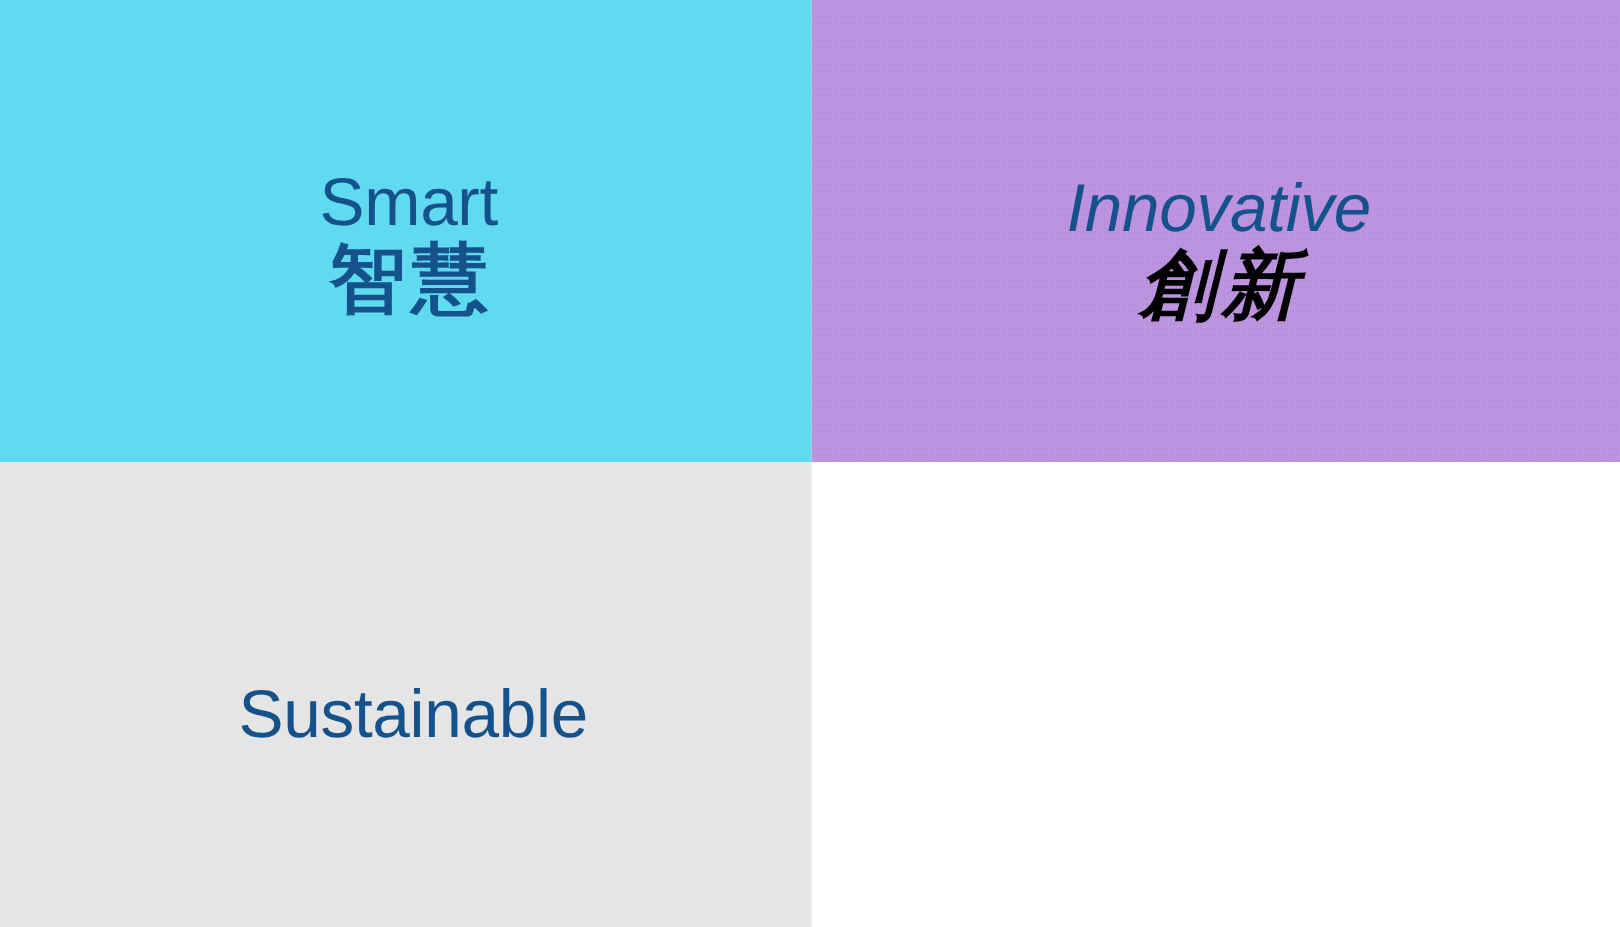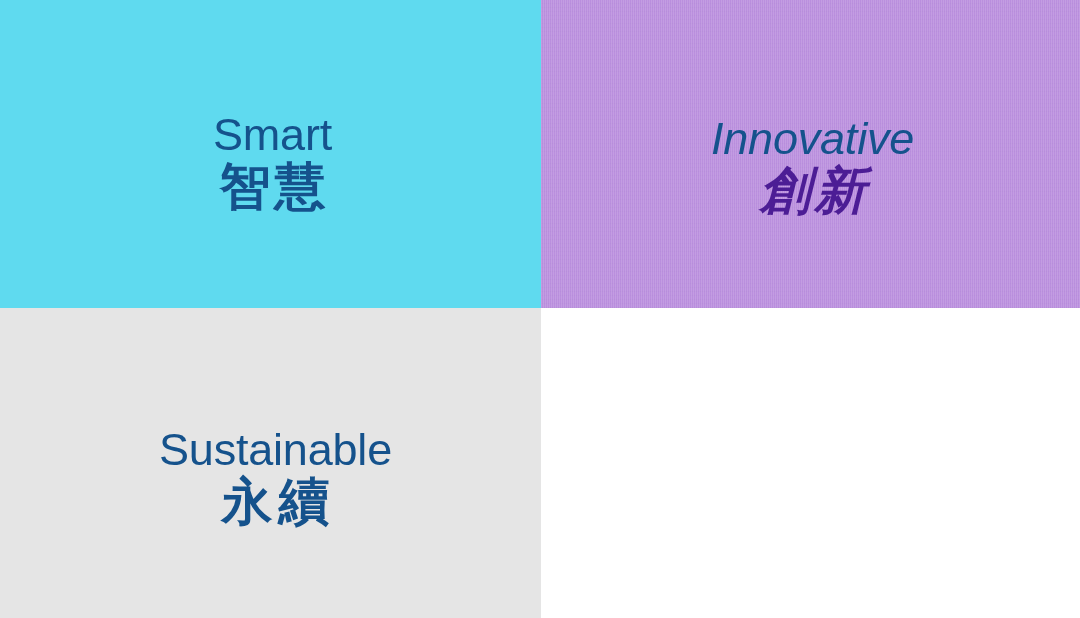--- a/index.html
+++ b/index.html
@@ -103,25 +103,24 @@
       <div class="label-en" style="color: rgb(21, 82, 140);">Smart</div>
       <div class="label-cjk" style="color: rgb(21, 82, 140);">智慧</div>
     </div>
   </div>
 
 
   <div class="quadrant tex-vert" id="cell-innovative" style="background-color: rgb(186, 143, 222);">
     <div class="texture"></div>
     <div class="text-block">
       <div class="label-en" style="color: rgb(21, 82, 140);">Innovative</div>
-      <div class="label-cjk" style="color: #4c1d95;">創新</div>
+      <div class="label-cjk" style="color: #000000;">創新</div>
     </div>
   </div>
 
   <div class="quadrant" id="cell-sustainable" style="background-color: #e5e5e5;">
     <div class="texture"></div>
     <div class="text-block">
       <div class="label-en" style="color: rgb(21, 82, 140);">Sustainable</div>
-      <div class="label-cjk" style="color: rgb(21, 82, 140);">永續</div>
     </div>
   </div>
 
 </div>
 
 </body></html>

